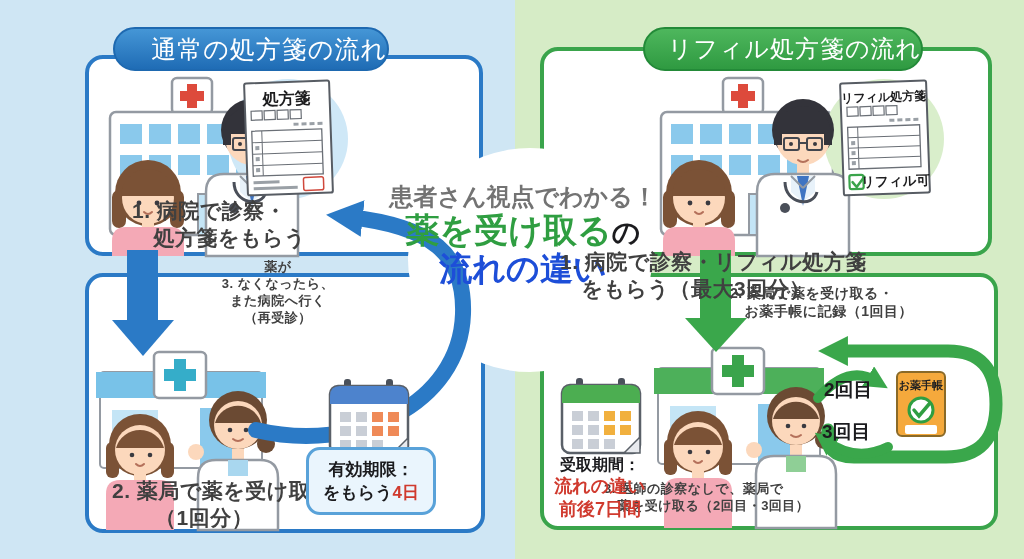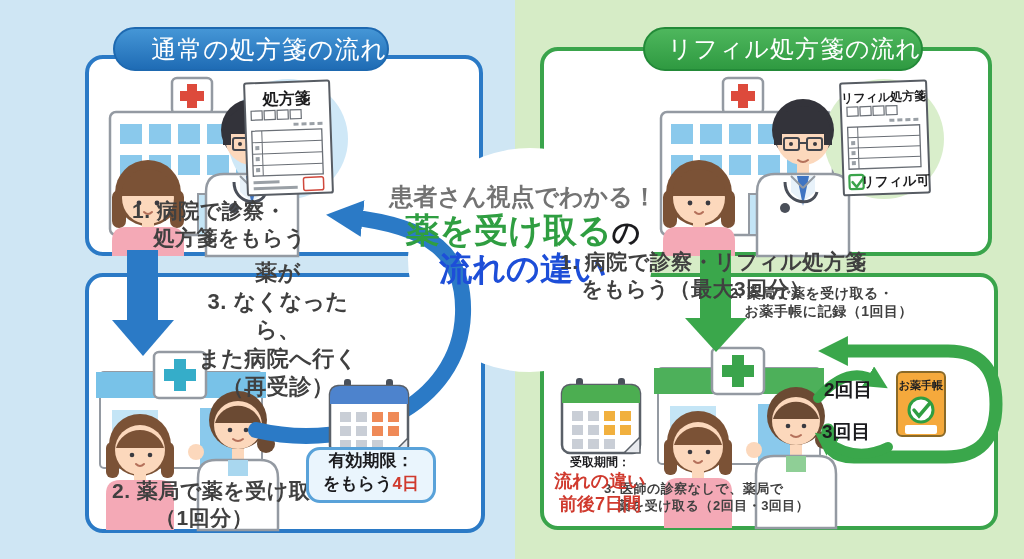--- a/index.html
+++ b/index.html
@@ -17,26 +17,26 @@
     text-align:right;line-height:40px;letter-spacing:1px;}
   .pill.blue{background:linear-gradient(#4596d6,#1f6cb5);border:2px solid #1e69b0;font-size:25px;}
   .pill.green{background:linear-gradient(#4eb75d,#2f9a41);border:2px solid #238a38;font-size:24px;}
   .step-label{font-weight:800;color:#404040;white-space:pre-line;line-height:1.3;letter-spacing:0.5px;}
   .title-wrap{left:378px;top:183px;width:290px;text-align:center;font-weight:800;line-height:1.16;}
   .t1{font-size:24px;color:#737373;}
   .t-big{font-size:34px;}
   .t-green{color:#2f9e41;}
   .t-black{color:#1b1b1e;font-size:28px;}
   .t4{font-size:33px;color:#1d4ed8;}
-  .badge{left:306px;top:447px;width:130px;height:56px;background:#eaf5fd;
-    border:3px solid #59a2d9;border-radius:14px;text-align:center;box-sizing:border-box;}
+  .badge{left:306px;top:447px;width:130px;height:68px;background:#eaf5fd;
+    border:3px solid #59a2d9;border-radius:14px;text-align:center;padding-top:9px;box-sizing:border-box;}
   .badge .line{font-weight:800;font-size:17px;color:#1b1b1e;line-height:1.35;}
   .red{color:#d03a2e;}
   .pickup{left:538px;top:455px;width:124px;text-align:center;font-weight:800;line-height:1.25;}
-  .pickup .pk1{font-size:12px;color:#1b1b1e;}
+  .pickup .pk1{font-size:16px;color:#1b1b1e;}
   .pickup .pk2{font-size:18px;white-space:pre-line;}
   .loop-label{font-weight:800;font-size:19px;color:#1b1b1e;}
 </style>
 </head>
 <body>
 
 <div class="canvas">
 
   <div class="abs bg-left"></div>
   <div class="abs bg-right"></div>
@@ -373,21 +373,21 @@
   <div class="abs title-wrap">
     <div class="t1">患者さん視点でわかる！</div>
     <div class="t-big"><span class="t-green">薬を受け取る</span><span class="t-black">の</span></div>
     <div class="t4">流れの違い</div>
   </div>
 
   <div class="abs step-label" style="left:132px;top:197px;font-size:21px;">1. 病院で診察・
 　処方箋をもらう</div>
   <div class="abs step-label" style="left:112px;top:477px;font-size:21px;">2. 薬局で薬を受け取る
 　　（1回分）</div>
-  <div class="abs step-label" style="left:192px;top:259px;width:172px;font-size:22px;text-align:center;">薬が
+  <div class="abs step-label" style="left:192px;top:259px;width:172px;font-size:13px;text-align:center;">薬が
 3. なくなったら、
 また病院へ行く
 （再受診）</div>
 
   <div class="abs step-label" style="left:560px;top:200px;font-size:21px;margin-top:48px;">1. 病院で診察・リフィル処方箋
 　をもらう（最大3回分）</div>
   <div class="abs step-label" style="left:730px;top:284px;font-size:14px;">2. 薬局で薬を受け取る・
 　お薬手帳に記録（1回目）</div>
   <div class="abs step-label" style="left:604px;top:481px;font-size:13px;">3. 医師の診察なしで、薬局で
 　薬を受け取る（2回目・3回目）</div>

